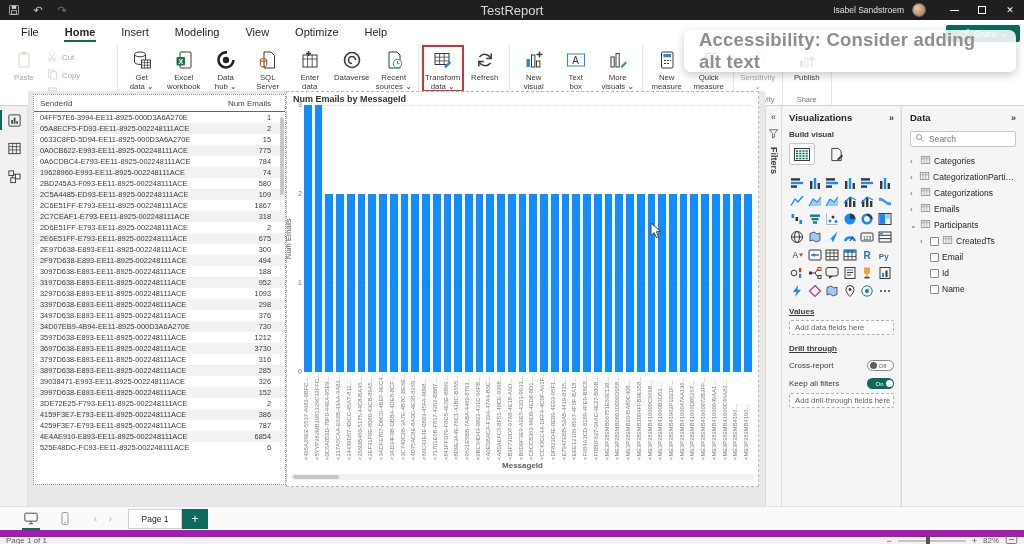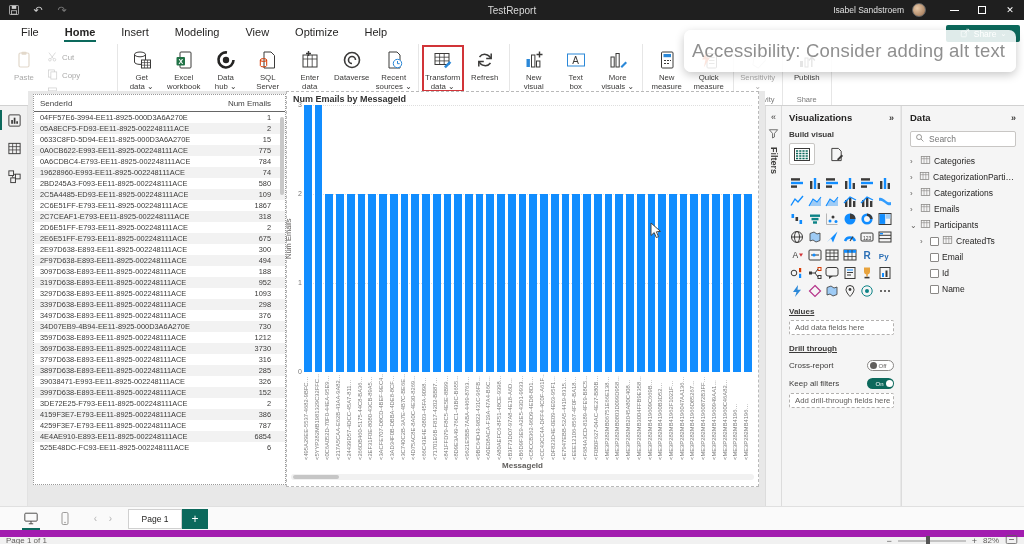--- a/index.html
+++ b/index.html
@@ -3,21 +3,21 @@
 <meta charset="utf-8">
 <style>
   * { margin:0; padding:0; box-sizing:border-box; }
   html,body { width:1024px; height:544px; overflow:hidden; }
   body { font-family:"Liberation Sans", sans-serif; background:#e8e8e8; position:relative; font-size:9px; color:#252423; }
 
   
   #titlebar { position:absolute; left:0; top:0; width:1024px; height:20px; background:#1f1f1f; display:flex; align-items:center; color:#e0e0e0; }
   .tb-left { display:flex; align-items:center; gap:10px; padding-left:7px; width:120px; }
   .tb-ic { width:14px; height:14px; display:flex; align-items:center; justify-content:center; color:#cfcfcf; font-size:11px; }
-  #tb-title { position:absolute; left:0; right:0; text-align:center; font-size:10px; color:#d8d8d8; pointer-events:none; }
+  #tb-title { position:absolute; left:0; right:0; text-align:center; font-size:13px; color:#d8d8d8; pointer-events:none; }
   .tb-right { margin-left:auto; display:flex; align-items:center; height:100%; }
   #tb-user { font-size:8.5px; color:#e0e0e0; margin-right:8px; }
   #tb-avatar { width:14px; height:14px; border-radius:50%; background:radial-gradient(circle at 35% 35%, #e8c9a8, #9a6f4e); border:1px solid #666; margin-right:14px; }
   .win-btn { width:28px; height:20px; display:flex; align-items:center; justify-content:center; color:#fff; }
   .win-min { width:9px; height:1px; background:#fff; }
   .win-rest { width:8px; height:8px; border:1px solid #fff; }
 
   
   #menubar { position:absolute; left:0; top:20px; width:1024px; height:24px; background:#ffffff; display:flex; align-items:flex-end; padding-left:10px; gap:4px; }
   .menu-tab { padding:5px 11px 6px 11px; font-size:11px; color:#252423; position:relative; cursor:default; }
@@ -34,21 +34,21 @@
   .rbtn .rlb { font-size:7.8px; line-height:9px; text-align:center; color:#3b3a39; margin-top:2px; white-space:pre-line; }
   .rbtn.disabled { opacity:.45; }
   .rbtn.hl { outline:2px solid #d13438; outline-offset:-1px; }
   .rstack { display:flex; flex-direction:column; justify-content:flex-start; gap:3px; padding-top:4px; }
   .rsmall { display:flex; align-items:center; gap:3px; font-size:7.8px; color:#3b3a39; }
   .rsmall.disabled { opacity:.45; }
   #ribbon-collapse { position:absolute; right:6px; bottom:2px; font-size:8px; color:#605e5c; }
 
   
   #share-btn { position:absolute; right:4px; top:25px; width:74px; height:17px; background:#0c695c; color:#fff; border-radius:2px; display:flex; align-items:center; justify-content:center; gap:4px; font-size:8.5px; }
-  #a11y-tooltip { position:absolute; left:684px; top:30px; width:332px; height:42px; background:rgba(255,255,255,0.87); border-radius:7px; box-shadow:0 3px 10px rgba(0,0,0,0.22); display:flex; align-items:center; padding:0 8px; font-size:18.5px; color:#8f8f8f; letter-spacing:0.2px; z-index:40; }
+  #a11y-tooltip { position:absolute; left:684px; top:30px; width:332px; height:42px; background:rgba(255,255,255,0.87); border-radius:7px; box-shadow:0 3px 10px rgba(0,0,0,0.22); display:flex; align-items:center; padding:0 15px; font-size:18.5px; color:#8f8f8f; letter-spacing:0.2px; z-index:40;font-weight:bold; }
 
   
   #left-nav { position:absolute; left:0; top:106px; width:28px; height:400px; background:#f1f1f1; border-right:1px solid #e2e2e2; }
   .nav-item { position:relative; width:28px; height:28px; display:flex; align-items:center; justify-content:center; }
   .nav-item.selected::before { content:""; position:absolute; left:0; top:4px; bottom:4px; width:2px; background:#0c695c; }
 
   
   #canvas { position:absolute; left:28px; top:91px; width:737px; height:400px; background:#e8e8e8; }
 
   #table-visual { position:absolute; left:5px; top:3px; width:253px; height:391px; background:#fff; border:1px dotted #9a9a9a; }

